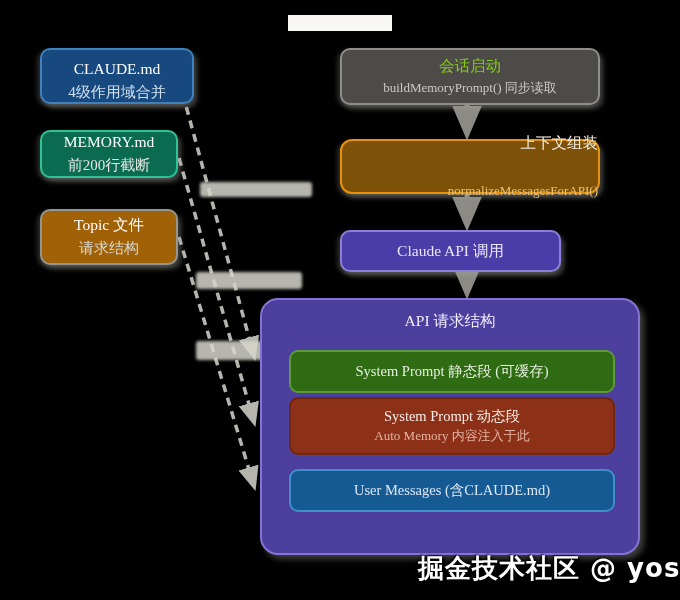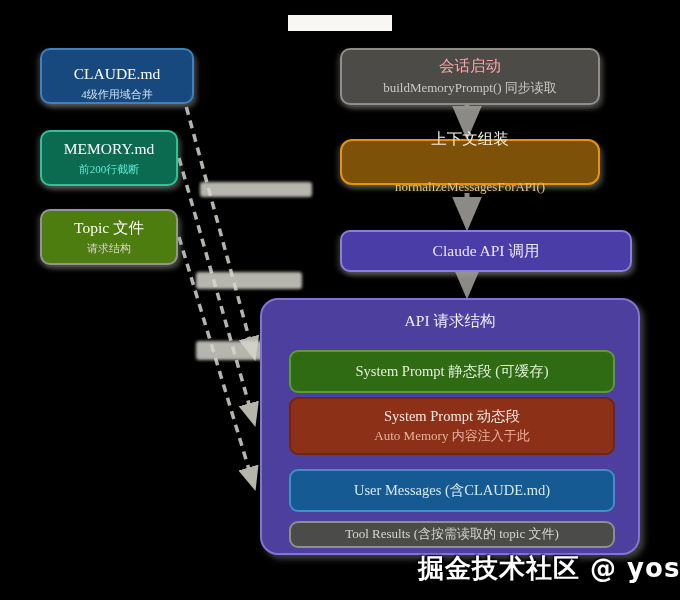--- a/index.html
+++ b/index.html
@@ -15,21 +15,21 @@
     border-radius:3px;filter:blur(1.6px);
   }
   .node{
     position:absolute;z-index:3;box-sizing:border-box;
     display:flex;flex-direction:column;align-items:center;justify-content:center;
     border:2px solid #888;border-radius:10px;
     text-align:center;line-height:1.35;
     box-shadow:3px 4px 5px rgba(160,160,155,0.40), -3px 2px 4px rgba(160,160,155,0.25);
   }
   .node .t{font-size:15.5px;color:#ffffff;}
-  .node .s{font-size:11px;margin-top:2px;}
+  .node .s{font-size:15px;margin-top:2px;}
   .redact{
     position:absolute;z-index:4;background:#f8f7f4;
   }
   .container{
     position:absolute;z-index:3;box-sizing:border-box;
     border:2px solid #7dd3fc;border-radius:18px;
     box-shadow:4px 4px 6px rgba(160,160,155,0.40);
   }
   .container .ctitle{
     margin-top:11px;text-align:center;font-size:15.5px;color:#f0eefb;
@@ -75,58 +75,55 @@
 <div class="blur-label" style="left:196px;top:272px;width:106px;height:17px;"></div>
 <div class="blur-label" style="left:196px;top:341px;width:74px;height:19px;"></div>
 
 <div class="redact" style="left:288px;top:15px;width:104px;height:16px;"></div>
 
 <div class="node" style="left: 40px; top: 48px; width: 154px; height: 56px; background: rgb(23, 73, 127); border-color: rgb(63, 128, 189); justify-content: flex-end;">
   <div class="t" style="color: rgb(255, 255, 255);">CLAUDE.md</div>
   <div class="s" style="color: rgb(207, 224, 239);">4级作用域合并</div>
 </div>
 
-<div class="node" style="left: 40px; top: 130px; width: 138px; height: 56px; background: rgb(11, 107, 80); border-color: rgb(46, 194, 150);">
+<div class="node" style="left: 40px; top: 130px; width: 138px; height: 48px; background: rgb(11, 107, 80); border-color: rgb(46, 194, 150);">
   <div class="t" style="color: rgb(255, 255, 255);">MEMORY.md</div>
-  <div class="s" style="color: #5eead4;">前200行截断</div>
+  <div class="s" style="color: #e5e5e5;">前200行截断</div>
 </div>
 
-<div class="node" style="left: 40px; top: 209px; width: 138px; height: 56px; background: #4d7c0f; border-color: rgb(149, 149, 143);">
+<div class="node" style="left: 40px; top: 209px; width: 138px; height: 56px; background: #a16207; border-color: rgb(149, 149, 143);">
   <div class="t" style="color: rgb(255, 255, 255);">Topic 文件</div>
   <div class="s" style="color: rgb(216, 216, 210);">请求结构</div>
 </div>
 
 <div class="node" style="left: 340px; top: 48px; width: 260px; height: 57px; background: rgb(77, 75, 72); border-color: rgb(143, 141, 136);">
-  <div class="t" style="color: #fca5a5;">会话启动</div>
+  <div class="t" style="color: #84cc16;">会话启动</div>
   <div class="s" style="font-size: 13px; color: rgb(203, 201, 196);">buildMemoryPrompt() 同步读取</div>
 </div>
 
-<div class="node" style="left: 340px; top: 139px; width: 260px; height: 46px; border-radius: 12px; background: rgb(125, 82, 8); border-color: rgb(232, 146, 10);">
+<div class="node" style="left: 340px; top: 139px; width: 260px; height: 55px; border-radius: 12px; background: rgb(125, 82, 8); border-color: rgb(232, 146, 10); align-items: flex-end;">
   <div class="t" style="color: rgb(245, 238, 224);">上下文组装</div>
   <div class="s" style="font-size: 13px; color: rgb(233, 194, 124); margin-top: 28px;">normalizeMessagesForAPI()</div>
 </div>
 
-<div class="node" style="left: 340px; top: 230px; width: 292px; height: 42px; background: rgb(75, 61, 168); border-color: rgb(139, 127, 216);">
+<div class="node" style="left: 340px; top: 230px; width: 221px; height: 42px; background: rgb(75, 61, 168); border-color: rgb(139, 127, 216);">
   <div class="t" style="color: rgb(233, 230, 248);">Claude API 调用</div>
 </div>
 
 <div class="container" style="left: 260px; top: 298px; width: 380px; height: 257px; background: rgb(76, 63, 158); border-color: rgb(130, 115, 212);">
   <div class="ctitle">API 请求结构</div>
 
   <div class="inner" style="top: 50px; height: 43px; background: rgb(46, 107, 18); border-color: rgb(93, 154, 56);">
     <div class="l" style="color: rgb(230, 240, 222);">System Prompt 静态段 (可缓存)</div>
   </div>
 
   <div class="inner" style="top: 97px; height: 58px; background: rgb(140, 48, 24); border-color: rgb(113, 38, 15);">
     <div class="l" style="color: rgb(246, 236, 230);">System Prompt 动态段</div>
     <div class="sl" style="color: rgb(229, 179, 161);">Auto Memory 内容注入于此</div>
   </div>
 
   <div class="inner" style="top: 169px; height: 43px; background: rgb(21, 90, 147); border-color: rgb(63, 143, 201);">
     <div class="l" style="color: rgb(219, 233, 246);">User Messages (含CLAUDE.md)</div>
   </div>
 
-  <div class="inner" style="top: 221px; height: 27px; background: rgb(75, 75, 73); border-color: rgb(143, 143, 138);">
-    <div class="l" style="font-size: 13px; color: rgb(214, 214, 208);">Tool Results (含按需读取的 topic 文件)</div>
-  </div>
 </div>
 
 <div class="watermark" style="left:418px;top:551px;">掘金技术社区 @ yoso</div>
 
 </body></html>

